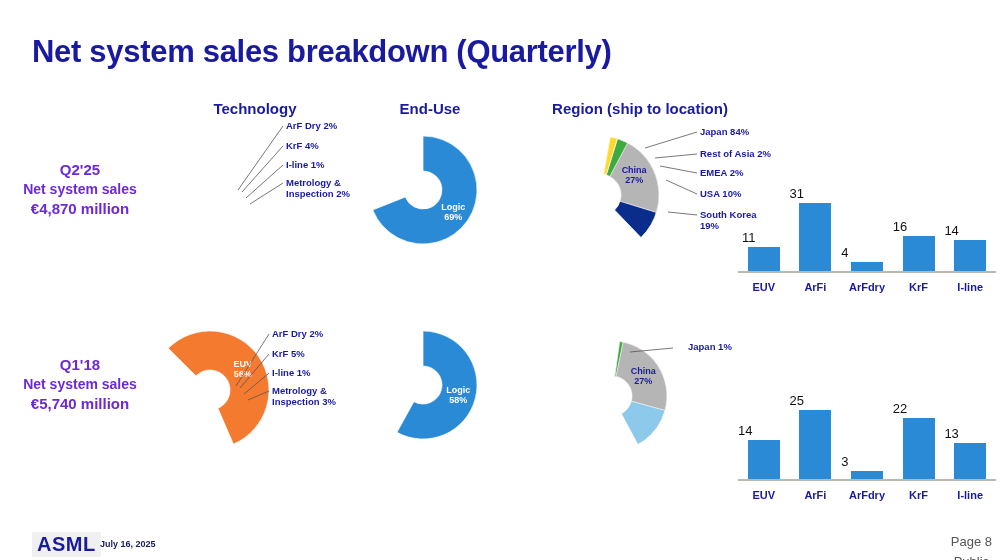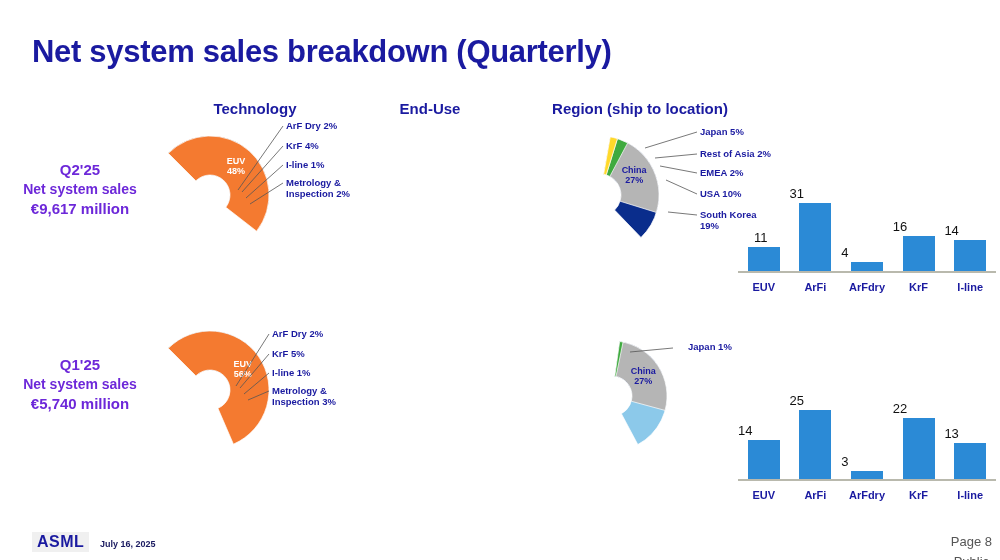--- a/index.html
+++ b/index.html
@@ -63,79 +63,75 @@
     font-family:"Liberation Sans", sans-serif;
   }
   .bar-cat{
     position:absolute;bottom:2px;font-size:11px;font-weight:bold;
     color:#1a1aa0;text-align:center;
   }
 
   
   .footer-logo{
     position:absolute;left:32px;top:532px;
-    font-size:16px;font-weight:bold;color:#1a1aa0;letter-spacing:0.5px;
+    font-size:20px;font-weight:bold;color:#1a1aa0;letter-spacing:0.5px;
     background:#f0f0f0;padding:1px 5px;
   }
   .footer-date{position:absolute;left:100px;top:539px;font-size:9px;font-weight:bold;color:#1a1a60;}
   .footer-right{position:absolute;right:8px;top:532px;text-align:center;font-size:13px;color:#555;line-height:1.5;}
 </style>
 </head>
 <body>
 
 <div class="slide">
 
   <div class="title">Net system sales breakdown (Quarterly)</div>
 
   <div class="col-head" id="head-tech">Technology</div>
   <div class="col-head" id="head-end">End-Use</div>
   <div class="col-head" id="head-region">Region (ship to location)</div>
 
   <div class="rowlabel" id="rowlabel-q2">
     <div class="q">Q2'25</div>
     <div>Net system sales</div>
-    <div class="amt">€9,617 million</div>
+    <div class="amt">€4,870 million</div>
   </div>
 
   <div class="rowlabel" id="rowlabel-q1">
-    <div class="q">Q1'25</div>
+    <div class="q">Q1'18</div>
     <div>Net system sales</div>
     <div class="amt">€5,740 million</div>
   </div>
 
-  <div class="donut" id="donut-tech-q2" style="left:150px;top:135px;">
-      <svg width="120" height="120" viewBox="0 0 120 120">
-        <path d="M 18.2806999099937 18.280699909993693 A 59 59 0 0 1 115.51196536829931 79.98553729447218 L 78.81761537908451 66.77475840490582 A 20 20 0 0 0 45.85786437626905 45.85786437626905 Z" fill="#2b8ad6" stroke="#ffffff" stroke-width="0.7"></path>
-        <text x="81.16515840167037" y="25.649046942670402" class="slice-label"><tspan x="81.16515840167037">ArFi</tspan><tspan x="81.16515840167037" dy="10">43%</tspan></text>
-        <path d="M 18.2806999099937 18.280699909993693 A 59 59 0 0 1 23.838483834474403 13.38085426983426 L 47.74185892694047 44.19689975248619 A 20 20 0 0 0 45.85786437626905 45.85786437626905 Z" fill="#3faa3f" stroke="#ffffff" stroke-width="0.7"></path>
-        <path d="M 18.2806999099937 18.280699909993693 A 59 59 0 0 1 29.966556470728094 9.216220406767327 L 49.819171684992575 42.785159459921125 A 20 20 0 0 0 45.85786437626905 45.85786437626905 Z" fill="#0a2d8c" stroke="#ffffff" stroke-width="0.7"></path>
-        <path d="M 18.2806999099937 18.280699909993693 A 59 59 0 0 1 20.982599945904546 15.743446891802876 L 46.77376269352696 44.997778607390806 A 20 20 0 0 0 45.85786437626905 45.85786437626905 Z" fill="#ffc43d" stroke="#ffffff" stroke-width="0.7"></path>
-        <path d="M 18.2806999099937 18.280699909993693 A 59 59 0 0 1 23.838483834474403 13.38085426983426 L 47.74185892694047 44.19689975248619 A 20 20 0 0 0 45.85786437626905 45.85786437626905 Z" fill="#5bc8e0" stroke="#ffffff" stroke-width="0.7"></path>
-        <path d="M 18.2806999099937 18.280699909993693 A 59 59 0 0 1 106.61914573016574 96.1615161655256 L 75.80310024751381 72.25814107305953 A 20 20 0 0 0 45.85786437626905 45.85786437626905 Z" fill="#f47a30" stroke="#ffffff" stroke-width="0.7"></path>
-        <text x="86.12181868028425" y="29.370612749596845" class="slice-label"><tspan x="86.12181868028425">EUV</tspan><tspan x="86.12181868028425" dy="10">48%</tspan></text>
+  <div class="donut" id="donut-end-q2" style="left:368px;top:135px;">
+      <svg width="110" height="110" viewBox="0 0 110 110">
+        <path d="M 55 1 A 54 54 0 0 1 105.20793023796557 74.87872584497262 L 72.66575323187678 61.994366501008884 A 19 19 0 0 0 55 36 Z" fill="#3aa939" stroke="#ffffff" stroke-width="0.7"></path>
+        <text x="85.18844096102151" y="33.48395670839723" class="slice-label"><tspan x="85.18844096102151">Memory</tspan><tspan x="85.18844096102151" dy="10">31%</tspan></text>
+        <path d="M 55 1 A 54 54 0 1 1 4.792069762034437 74.87872584497265 L 37.33424676812323 61.99436650100889 A 19 19 0 1 0 55 36 Z" fill="#2b8ad6" stroke="#ffffff" stroke-width="0.7"></path>
+        <text x="85.18844096102151" y="74.51604329160276" class="slice-label"><tspan x="85.18844096102151">Logic</tspan><tspan x="85.18844096102151" dy="10">69%</tspan></text>
       </svg>
     </div>
   <div class="donut" id="donut-region-q2" style="left:540px;top:135px;">
       <svg width="120" height="120" viewBox="0 0 120 120">
         <path d="M 70.2452424823489 1.8963425722797282 A 59 59 0 0 1 102.44104821998042 19.01515614291916 L 75.10613580711167 45.41217422036106 A 21 21 0 0 0 63.646611731005535 39.31903718674363 Z" fill="#2b8ad6" stroke="#ffffff" stroke-width="0.7"></path>
         <path d="M 70.2452424823489 1.8963425722797282 A 59 59 0 0 1 117.79493972636129 48.13640265238808 L 80.57108024158623 55.77736365593474 A 21 21 0 0 0 63.646611731005535 39.31903718674363 Z" fill="#8cc9ea" stroke="#ffffff" stroke-width="0.7"></path>
         <path d="M 70.2452424823489 1.8963425722797282 A 59 59 0 0 1 100.98484385708085 102.44104821998042 L 74.58782577963895 75.10613580711167 A 21 21 0 0 0 63.646611731005535 39.31903718674363 Z" fill="#0a2d8c" stroke="#ffffff" stroke-width="0.7"></path>
         <text x="98.25219023852142" y="47.30513181109053" class="slice-label"><tspan x="98.25219023852142">Taiwan</tspan><tspan x="98.25219023852142" dy="10">35%</tspan></text>
         <path d="M 70.2452424823489 1.8963425722797282 A 59 59 0 0 1 116.36142336521827 77.44677495259876 L 80.06084560456921 66.20986905092498 A 21 21 0 0 0 63.646611731005535 39.31903718674363 Z" fill="#b5b5b5" stroke="#ffffff" stroke-width="0.7"></path>
         <text x="94.14203189101309" y="38.15961472637695" class="slice-label dark"><tspan x="94.14203189101309">China</tspan><tspan x="94.14203189101309" dy="10">27%</tspan></text>
         <path d="M 70.2452424823489 1.8963425722797282 A 59 59 0 0 1 87.69882220436756 7.9060920213233175 L 69.85890281850371 41.45810054996254 A 21 21 0 0 0 63.646611731005535 39.31903718674363 Z" fill="#3faa3f" stroke="#ffffff" stroke-width="0.7"></path>
         <path d="M 70.2452424823489 1.8963425722797282 A 59 59 0 0 1 77.44677495259876 3.638576634781728 L 66.20986905092498 39.93915439543078 A 21 21 0 0 0 63.646611731005535 39.31903718674363 Z" fill="#f47a30" stroke="#ffffff" stroke-width="0.7"></path>
         <path d="M 70.2452424823489 1.8963425722797282 A 59 59 0 0 1 77.44677495259876 3.638576634781728 L 66.20986905092498 39.93915439543078 A 21 21 0 0 0 63.646611731005535 39.31903718674363 Z" fill="#ffd92b" stroke="#ffffff" stroke-width="0.7"></path>
       </svg>
     </div>
 
   <div class="barchart" id="bars-q2" style="left:738px;top:175px;width:258px;height:120px;">
     <div class="axis"></div>
   <div class="bar" style="left: 9.804px; width: 31.992px; height: 24px; background: rgb(43, 138, 214);"></div>
-      <div class="bar-val" style="left: 16px; width: 51.6px; bottom: 50px;">11</div>
+      <div class="bar-val" style="left: 4px; width: 51.6px; bottom: 50px;">11</div>
       <div class="bar-cat" style="left: 0px; width: 51.6px;">EUV</div>
       <div class="bar" style="left: 61.404px; width: 31.992px; height: 67.6364px; background: rgb(43, 138, 214);"></div>
       <div class="bar-val" style="left: 51.6px; width: 51.6px; bottom: 93.6364px;">31</div>
       <div class="bar-cat" style="left: 51.6px; width: 51.6px;">ArFi</div>
       <div class="bar" style="left: 113.004px; width: 31.992px; height: 8.72727px; background: rgb(43, 138, 214);"></div>
       <div class="bar-val" style="left: 103.2px; width: 51.6px; bottom: 34.7273px;">4</div>
       <div class="bar-cat" style="left: 103.2px; width: 51.6px;">ArFdry</div>
       <div class="bar" style="left: 164.604px; width: 31.992px; height: 34.9091px; background: rgb(43, 138, 214);"></div>
       <div class="bar-val" style="left: 154.8px; width: 51.6px; bottom: 60.9091px;">16</div>
       <div class="bar-cat" style="left: 154.8px; width: 51.6px;">KrF</div>
@@ -147,20 +143,28 @@
   <div class="donut" id="donut-tech-q1" style="left:150px;top:330px;">
       <svg width="120" height="120" viewBox="0 0 120 120">
         <path d="M 18.2806999099937 18.280699909993693 A 59 59 0 0 1 116.65732745493965 43.53952474368549 L 79.20587371353886 54.42017787921542 A 20 20 0 0 0 45.85786437626905 45.85786437626905 Z" fill="#2b8ad6" stroke="#ffffff" stroke-width="0.7"></path>
         <text x="69.82325054301177" y="20.740965135419074" class="slice-label"><tspan x="69.82325054301177">ArFi</tspan><tspan x="69.82325054301177" dy="10">33%</tspan></text>
         <path d="M 18.2806999099937 18.280699909993693 A 59 59 0 0 1 23.838483834474403 13.38085426983426 L 47.74185892694047 44.19689975248619 A 20 20 0 0 0 45.85786437626905 45.85786437626905 Z" fill="#3faa3f" stroke="#ffffff" stroke-width="0.7"></path>
         <path d="M 18.2806999099937 18.280699909993693 A 59 59 0 0 1 33.21456051536674 7.430615072886297 L 50.920190005209065 42.17986951623264 A 20 20 0 0 0 45.85786437626905 45.85786437626905 Z" fill="#0a2d8c" stroke="#ffffff" stroke-width="0.7"></path>
         <path d="M 18.2806999099937 18.280699909993693 A 59 59 0 0 1 20.982599945904546 15.743446891802876 L 46.77376269352696 44.997778607390806 A 20 20 0 0 0 45.85786437626905 45.85786437626905 Z" fill="#ffc43d" stroke="#ffffff" stroke-width="0.7"></path>
         <path d="M 18.2806999099937 18.280699909993693 A 59 59 0 0 1 26.837080706724286 11.202246117800861 L 48.75833244295738 43.45838851450877 A 20 20 0 0 0 45.85786437626905 45.85786437626905 Z" fill="#5bc8e0" stroke="#ffffff" stroke-width="0.7"></path>
         <path d="M 18.2806999099937 18.280699909993693 A 59 59 0 1 1 83.43172554745203 114.1475229153549 L 67.9429578126956 78.35509251367962 A 20 20 0 1 0 45.85786437626905 45.85786437626905 Z" fill="#f47a30" stroke="#ffffff" stroke-width="0.7"></path>
         <text x="92.6696826838452" y="36.79770657484085" class="slice-label"><tspan x="92.6696826838452">EUV</tspan><tspan x="92.6696826838452" dy="10">56%</tspan></text>
+      </svg>
+    </div>
+  <div class="donut" id="donut-end-q1" style="left:368px;top:330px;">
+      <svg width="110" height="110" viewBox="0 0 110 110">
+        <path d="M 55 1 A 54 54 0 0 1 81.01469840149264 102.32056072236863 L 64.15331980793259 71.6498269208334 A 19 19 0 0 0 55 36 Z" fill="#3aa939" stroke="#ffffff" stroke-width="0.7"></path>
+        <text x="90.35328538119504" y="44.92281911848279" class="slice-label"><tspan x="90.35328538119504">Memory</tspan><tspan x="90.35328538119504" dy="10">42%</tspan></text>
+        <path d="M 55 1 A 54 54 0 1 1 28.985301598507387 102.32056072236864 L 45.84668019206741 71.6498269208334 A 19 19 0 1 0 55 36 Z" fill="#2b8ad6" stroke="#ffffff" stroke-width="0.7"></path>
+        <text x="90.35328538119504" y="63.077180881517194" class="slice-label"><tspan x="90.35328538119504">Logic</tspan><tspan x="90.35328538119504" dy="10">58%</tspan></text>
       </svg>
     </div>
   <div class="donut" id="donut-region-q1" style="left:556px;top:340px;">
       <svg width="112" height="112" viewBox="0 0 112 112">
         <path d="M 63.65452055280361 1.535256219213636 A 55 55 0 0 1 106.08760134433975 33.27925635965022 L 74.21367321612354 47.73791140350917 A 20 20 0 0 0 58.783462019201316 36.194638625168594 Z" fill="#2b8ad6" stroke="#ffffff" stroke-width="0.7"></path>
         <text x="78.46338494433448" y="24.9725735894225" class="slice-label"><tspan x="78.46338494433448">USA</tspan><tspan x="78.46338494433448" dy="10">16%</tspan></text>
         <path d="M 63.65452055280361 1.535256219213636 A 55 55 0 0 1 81.82093595322398 104.56211760724099 L 65.38943125571781 73.65895185717854 A 20 20 0 0 0 58.783462019201316 36.194638625168594 Z" fill="#8cc9ea" stroke="#ffffff" stroke-width="0.7"></path>
         <text x="92.9302907379578" y="48.48819333749012" class="slice-label"><tspan x="92.9302907379578">South Korea</tspan><tspan x="92.9302907379578" dy="10">40%</tspan></text>
         <path d="M 63.65452055280361 1.535256219213636 A 55 55 0 0 1 106.08760134433975 33.27925635965022 L 74.21367321612354 47.73791140350917 A 20 20 0 0 0 58.783462019201316 36.194638625168594 Z" fill="#0a2d8c" stroke="#ffffff" stroke-width="0.7"></path>
         <text x="78.46338494433448" y="24.9725735894225" class="slice-label"><tspan x="78.46338494433448">Taiwan</tspan><tspan x="78.46338494433448" dy="10">16%</tspan></text>
@@ -215,21 +219,21 @@
         <line x1="2" y1="36" x2="31" y2="2" stroke="#555" stroke-width="0.8"></line>
       </svg>
       <div class="callout" style="left: 272px; top: 367px;">I-line 1%</div>
       <svg class="leader" width="29" height="25" style="left: 242px; top: 371px;">
         <line x1="2" y1="23" x2="27" y2="2" stroke="#555" stroke-width="0.8"></line>
       </svg>
       <div class="callout wrap" style="left: 272px; top: 385px;">Metrology &amp; Inspection 3%</div>
       <svg class="leader" width="25" height="13" style="left: 246px; top: 389px;">
         <line x1="2" y1="11" x2="23" y2="2" stroke="#555" stroke-width="0.8"></line>
       </svg>
-      <div class="callout" style="left: 700px; top: 126px;">Japan 5%</div>
+      <div class="callout" style="left: 700px; top: 126px;">Japan 84%</div>
       <svg class="leader" width="56" height="20" style="left: 643px; top: 130px;">
         <line x1="2" y1="18" x2="54" y2="2" stroke="#555" stroke-width="0.8"></line>
       </svg>
       <div class="callout" style="left: 700px; top: 148px;">Rest of Asia 2%</div>
       <svg class="leader" width="46" height="8" style="left: 653px; top: 152px;">
         <line x1="2" y1="6" x2="44" y2="2" stroke="#555" stroke-width="0.8"></line>
       </svg>
       <div class="callout" style="left: 700px; top: 167px;">EMEA 2%</div>
       <svg class="leader" width="41" height="11" style="left: 658px; top: 164px;">
         <line x1="2" y1="2" x2="39" y2="9" stroke="#555" stroke-width="0.8"></line>

